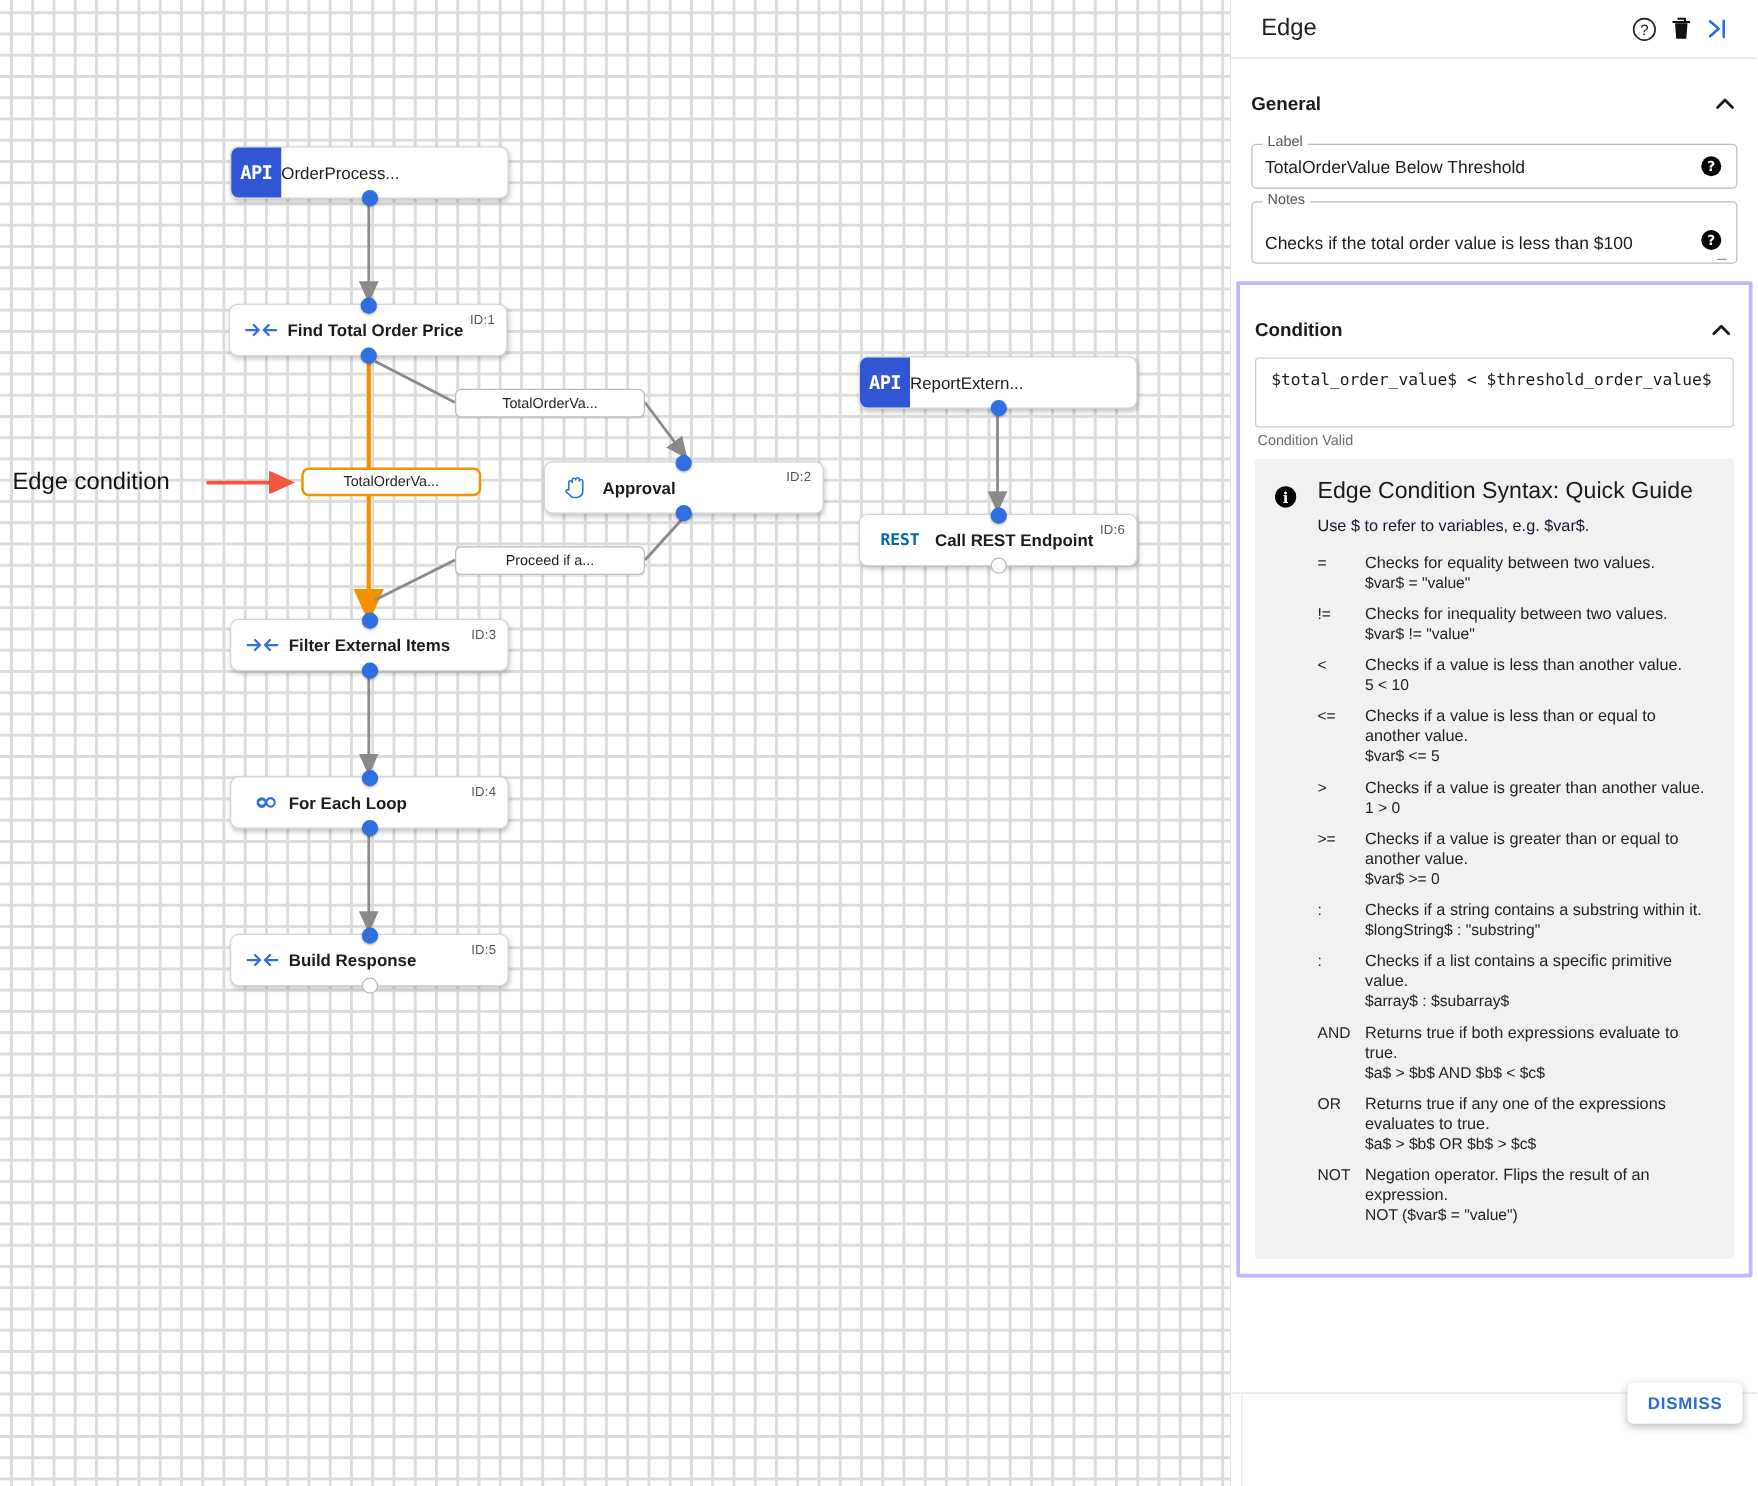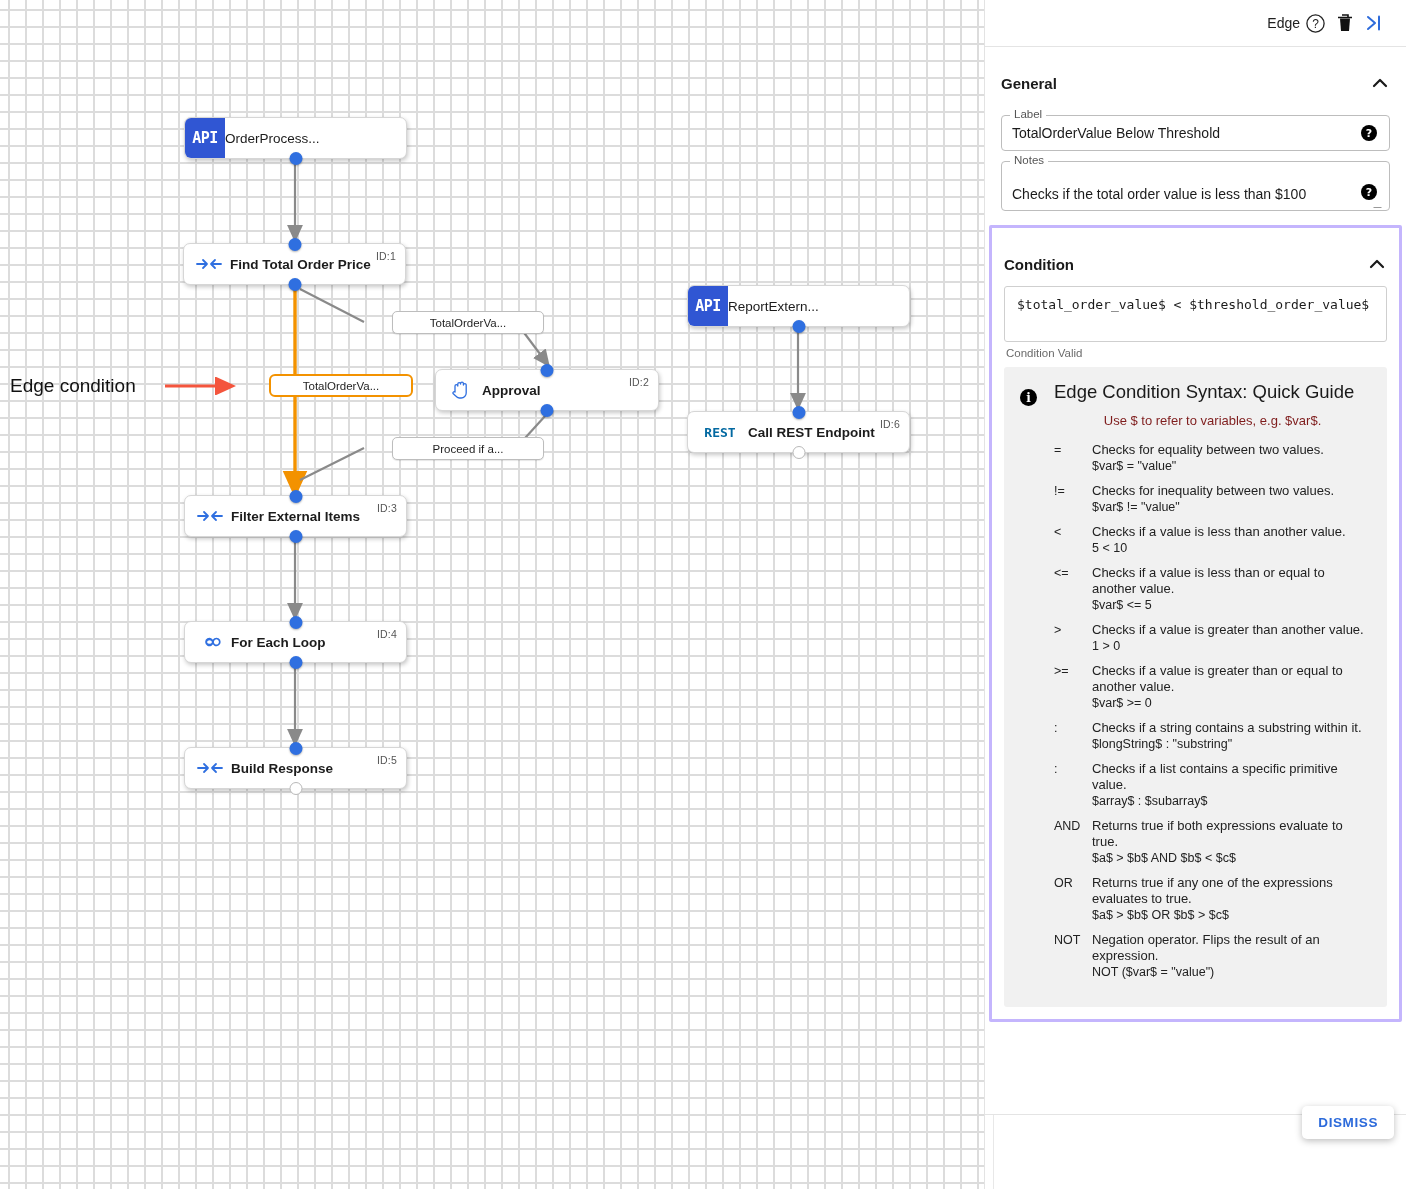--- a/index.html
+++ b/index.html
@@ -80,21 +80,20 @@
   
   .elabel{
     position:absolute;
     background:#ffffff;
     border:1px solid #bdbdbd;
     border-radius:5px;
     font-size:11.5px; color:#1f1f1f;
     display:flex;align-items:center;justify-content:center;
     height:23px;
     box-shadow:0 1px 1px rgba(0,0,0,0.10);
-    margin-left:28px;
   }
   .elabel.selected{
     border:2px solid #f39200;
     border-radius:6px;
     box-shadow:none;
   }
 
   
   .annot-text{
     position:absolute; left:10px; top:375px;
@@ -106,21 +105,21 @@
     position:absolute; left:985px; top:0; width:421px; height:1189px;
     background:#ffffff;
     display:flex; flex-direction:column;
   }
   .p-header{
     height:47px; flex:0 0 47px;
     border-bottom:1px solid #e4e4e4;
     display:flex; align-items:center;
     padding:0 16px 0 24px;
   }
-  .p-title{ font-size:14px; color:#202020; flex:1;text-align:right; }
+  .p-title{ font-size:19px; color:#202020; flex:1; }
   .hicon{ width:30px; display:flex;align-items:center;justify-content:center; cursor:pointer; }
 
   .p-scroll{ flex:1; overflow:hidden; position:relative; }
 
   .section{ padding:0 16px; }
   .sec-head{
     display:flex; align-items:center;
     height:44px; margin-top:14px;
   }
   .sec-title{ flex:1; font-size:15px; font-weight:bold; color:#1a1a1a; }
@@ -186,21 +185,21 @@
   .guide-icon{
     width:34px; flex:0 0 34px; padding-top:8px;
   }
   .iball{
     width:17px;height:17px;border-radius:50%;background:#000;color:#fff;
     font-size:12px;font-weight:bold;display:flex;align-items:center;justify-content:center;
     font-family:"DejaVu Serif", serif;
   }
   .guide-body{ flex:1; }
   .guide-title{ font-size:18.5px; color:#1a1a1a; margin-bottom:10px; }
-  .guide-sub{ font-size:13px; color:#7f1d1d; margin-bottom:14px;text-align:center; }
+  .guide-sub{ font-size:13px; color:#0f172a; margin-bottom:14px; }
   .oprow{ display:flex; margin-bottom:10px; }
   .opname{
     flex:0 0 38px; font-size:12.5px; color:#222; padding-top:1px;
   }
   .opdesc{ flex:1; }
   .opdesc .d{ font-size:13px; color:#222; line-height:1.23; }
   .opdesc .ex{ font-size:12.5px; color:#222; margin-top:1px; }
 
   .p-footer{
     flex:0 0 auto; height:75px;

